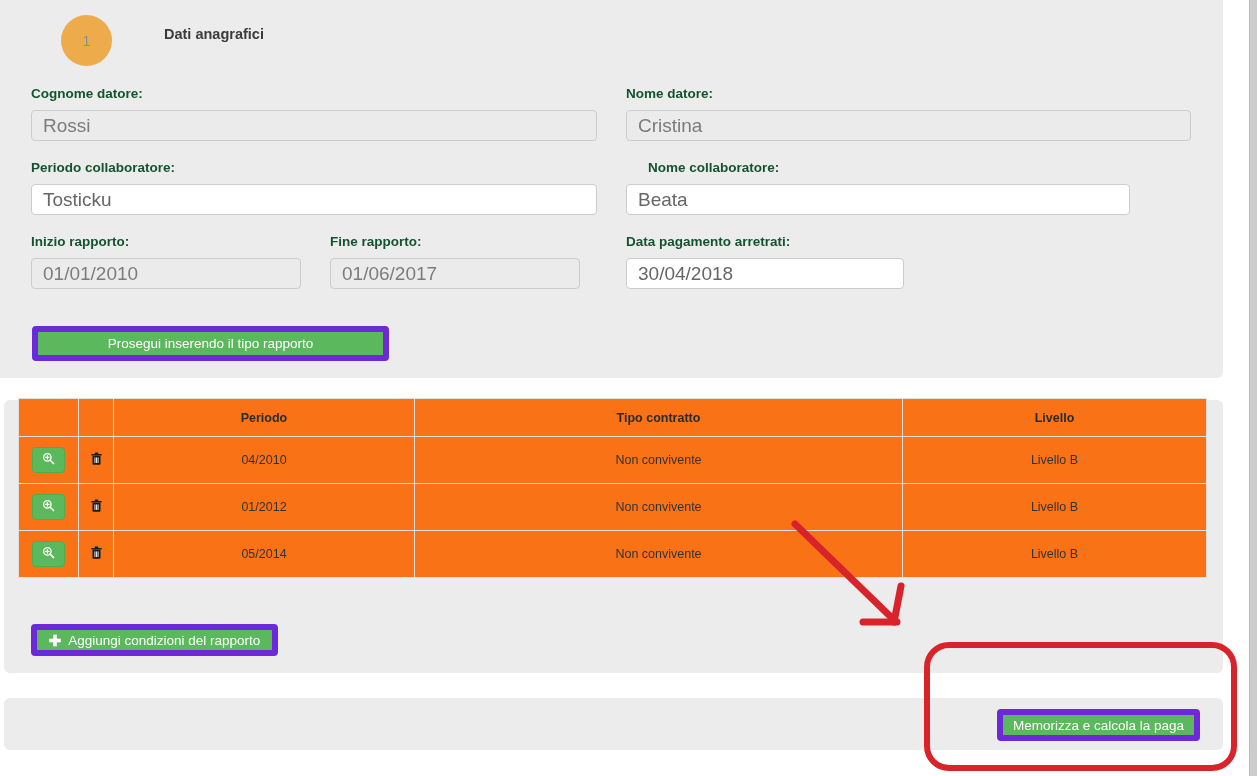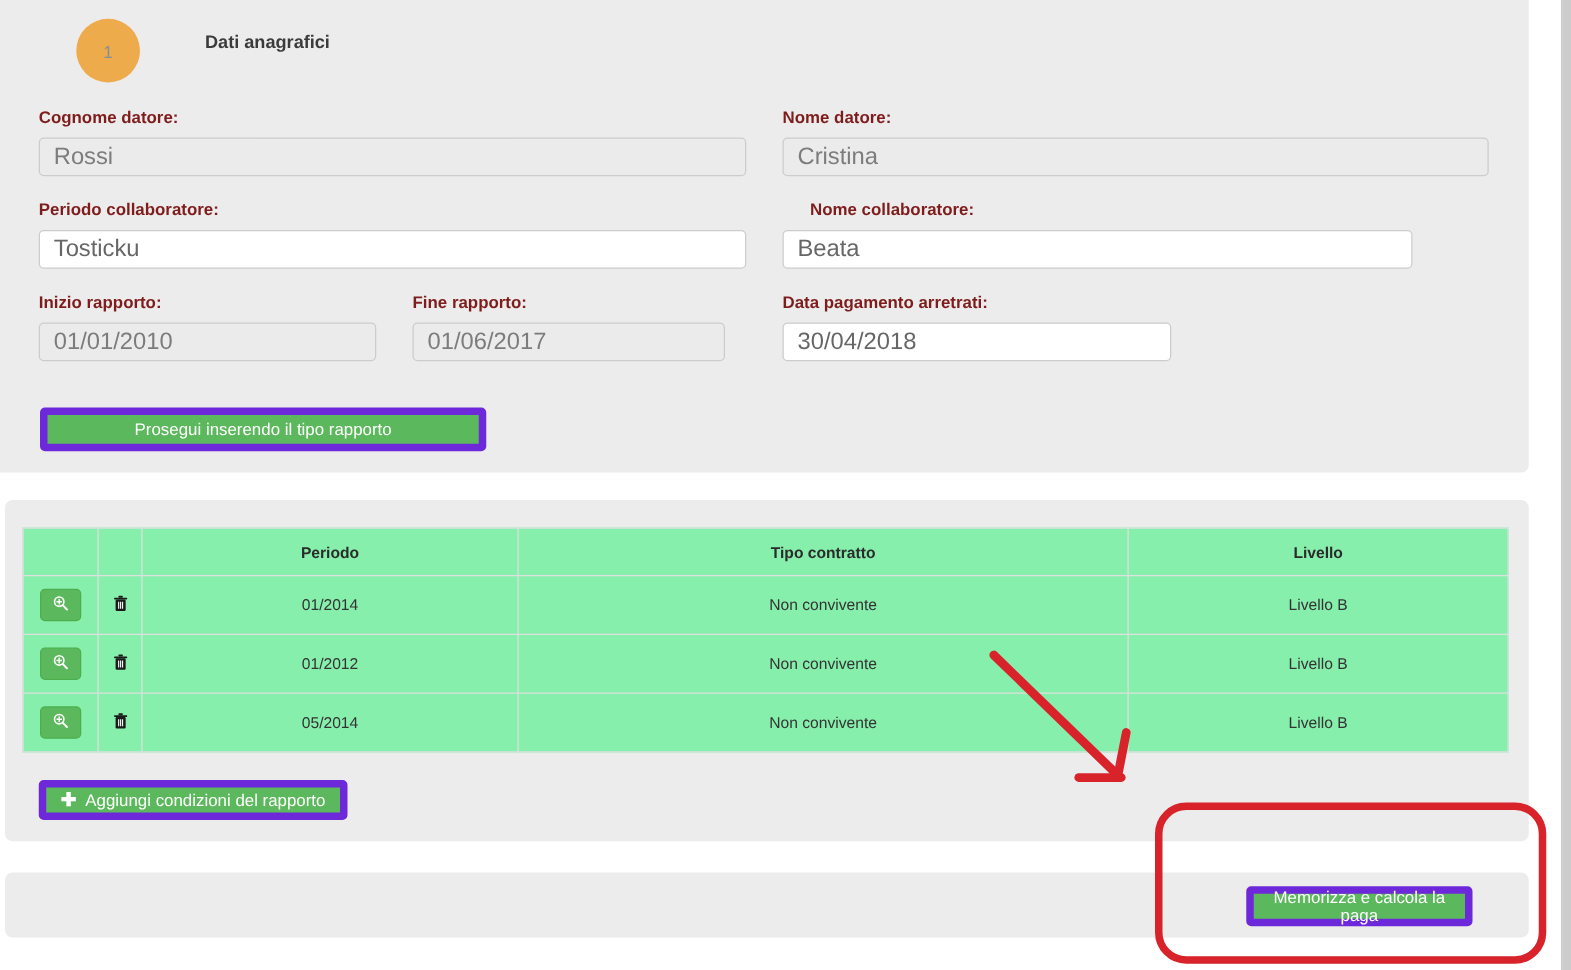--- a/index.html
+++ b/index.html
@@ -54,21 +54,21 @@
   }
   .step-title {
     position: absolute;
     left: 164px; top: 26px;
     font-size: 14.5px; font-weight: bold; color: #3b3b3b;
   }
 
   
   .f-label {
     position: absolute;
-    font-size: 13.5px; font-weight: bold; color: #7f1d1d;
+    font-size: 13.5px; font-weight: bold; color: #14532d;
     white-space: nowrap;
   }
   .f-input {
     position: absolute;
     height: 31px;
     border: 1px solid #ccc;
     border-radius: 4px;
     background: #ffffff;
     color: #666;
     font-family: "Liberation Sans", sans-serif;
@@ -91,21 +91,21 @@
   #lbl-cognome-collab      { left: 31px;  top: 160px; }
   #inp-cognome-collab      { left: 31px;  top: 184px; width: 566px; }
   #lbl-nome-collab         { left: 626px; top: 160px; margin-left: 22px; }
   #inp-nome-collab         { left: 626px; top: 184px; width: 504px; }
 
   #lbl-inizio              { left: 31px;  top: 234px; }
   #inp-inizio              { left: 31px;  top: 258px; width: 270px; }
   #lbl-fine                { left: 330px; top: 234px; }
   #inp-fine                { left: 330px; top: 258px; width: 250px; }
   #lbl-arretrati           { left: 626px; top: 234px; }
-  #inp-arretrati           { left: 626px; top: 258px; width: 311px; }
+  #inp-arretrati           { left: 626px; top: 258px; width: 278px; }
 
   
   .btn-green {
     position: absolute;
     background: #5cb85c;
     border: 6px solid #6d28d9;
     border-radius: 4px;
     color: #ffffff;
     font-family: "Liberation Sans", sans-serif;
     font-size: 13.5px;
@@ -117,35 +117,35 @@
     left: 32px; top: 326px;
     width: 357px; height: 35px;
   }
   #btn-aggiungi {
     left: 31px; top: 624px;
     width: 247px; height: 32px;
     gap: 7px;
   }
   #btn-memorizza {
     left: 997px; top: 709px;
-    width: 181px; height: 32px;
+    width: 203px; height: 32px;
   }
   .plus-icon {
     font-weight: bold;
     font-size: 15px;
     line-height: 1;
   }
 
   
   #grid {
     position: absolute;
-    left: 18px; top: 422px;
+    left: 18px; top: 398px;
     width: 1188px;
     border-collapse: collapse;
-    background: #86efac;
+    background: #f97316;
     table-layout: fixed;
   }
   #grid th, #grid td {
     border: 1px solid #e0e0e0;
     font-size: 12.5px;
     color: #333;
     text-align: center;
     vertical-align: middle;
   }
   #grid th {
@@ -258,21 +258,21 @@
           <td><button class="btn-del">
               <span><svg width="13" height="14" viewBox="0 0 14 16" aria-hidden="true">
       <rect x="2.4" y="4.2" width="9.2" height="10.4" rx="1.1" fill="#1b1b1b"></rect>
       <rect x="1" y="2.4" width="12" height="1.7" rx="0.6" fill="#1b1b1b"></rect>
       <rect x="5" y="0.6" width="4" height="1.8" rx="0.6" fill="#1b1b1b"></rect>
       <line x1="5.2" y1="6.2" x2="5.2" y2="12.6" stroke="#ffffff" stroke-width="1"></line>
       <line x1="7" y1="6.2" x2="7" y2="12.6" stroke="#ffffff" stroke-width="1"></line>
       <line x1="8.8" y1="6.2" x2="8.8" y2="12.6" stroke="#ffffff" stroke-width="1"></line>
     </svg></span>
             </button></td>
-          <td>01/2014</td>
+          <td>04/2010</td>
           <td>Non convivente</td>
           <td>Livello B</td>
         </tr>
         <tr>
           <td><button class="btn-view">
               <span><svg width="13" height="13" viewBox="0 0 16 16" aria-hidden="true">
       <circle cx="6.6" cy="6.6" r="4.6" fill="none" stroke="#ffffff" stroke-width="1.6"></circle>
       <line x1="10" y1="10" x2="14.2" y2="14.2" stroke="#ffffff" stroke-width="2" stroke-linecap="round"></line>
       <line x1="4.4" y1="6.6" x2="8.8" y2="6.6" stroke="#ffffff" stroke-width="1.4" stroke-linecap="round"></line>
       <line x1="6.6" y1="4.4" x2="6.6" y2="8.8" stroke="#ffffff" stroke-width="1.4" stroke-linecap="round"></line>

